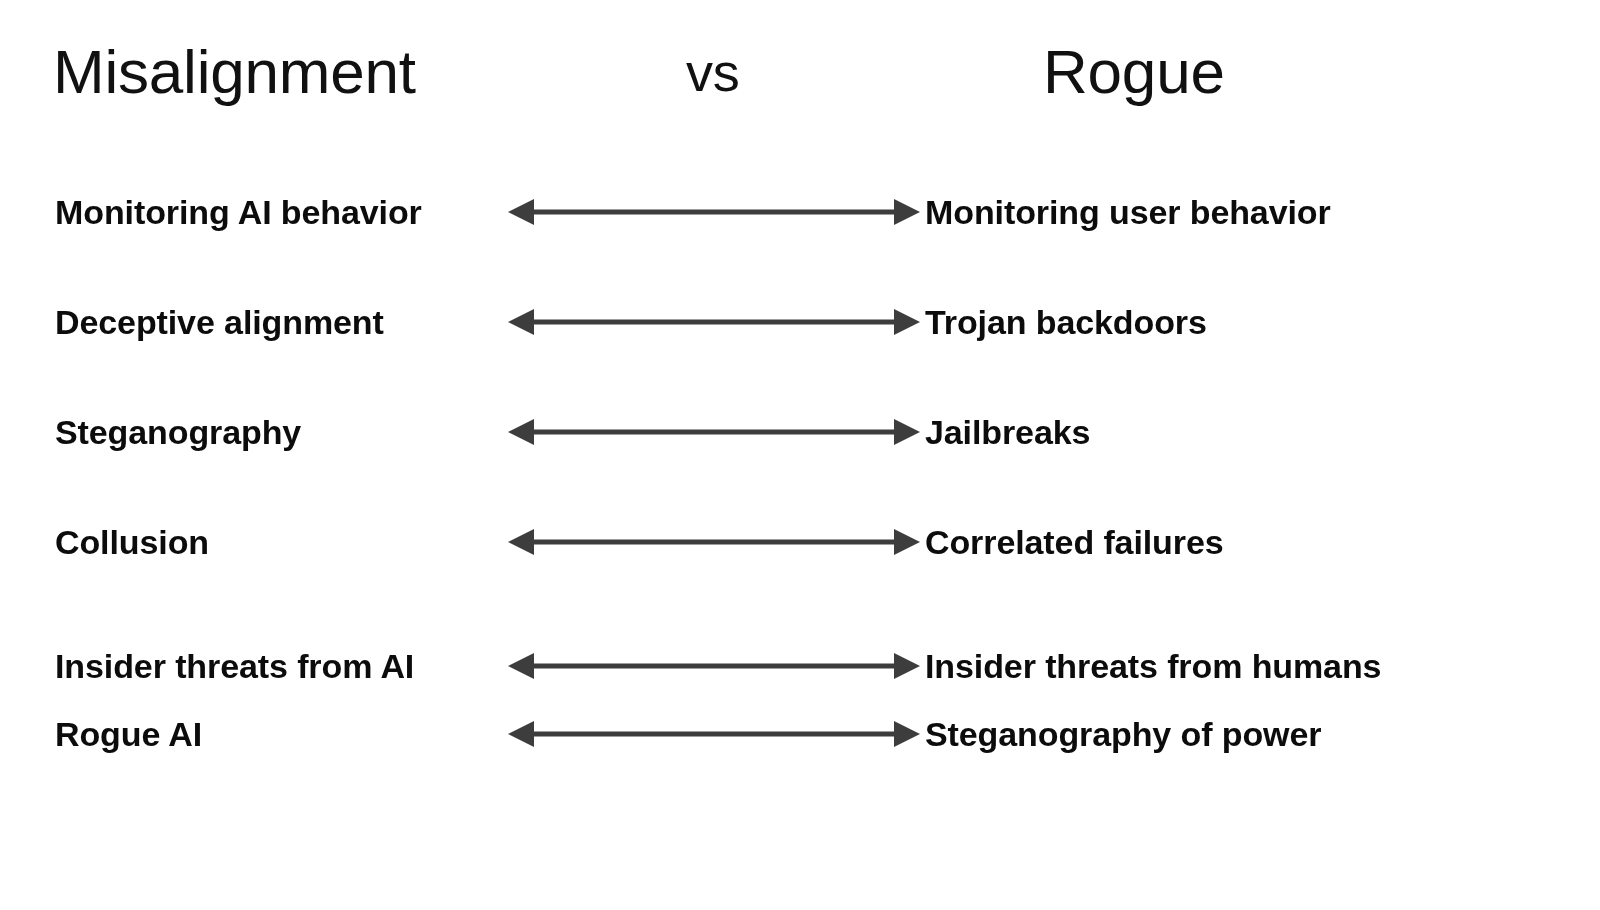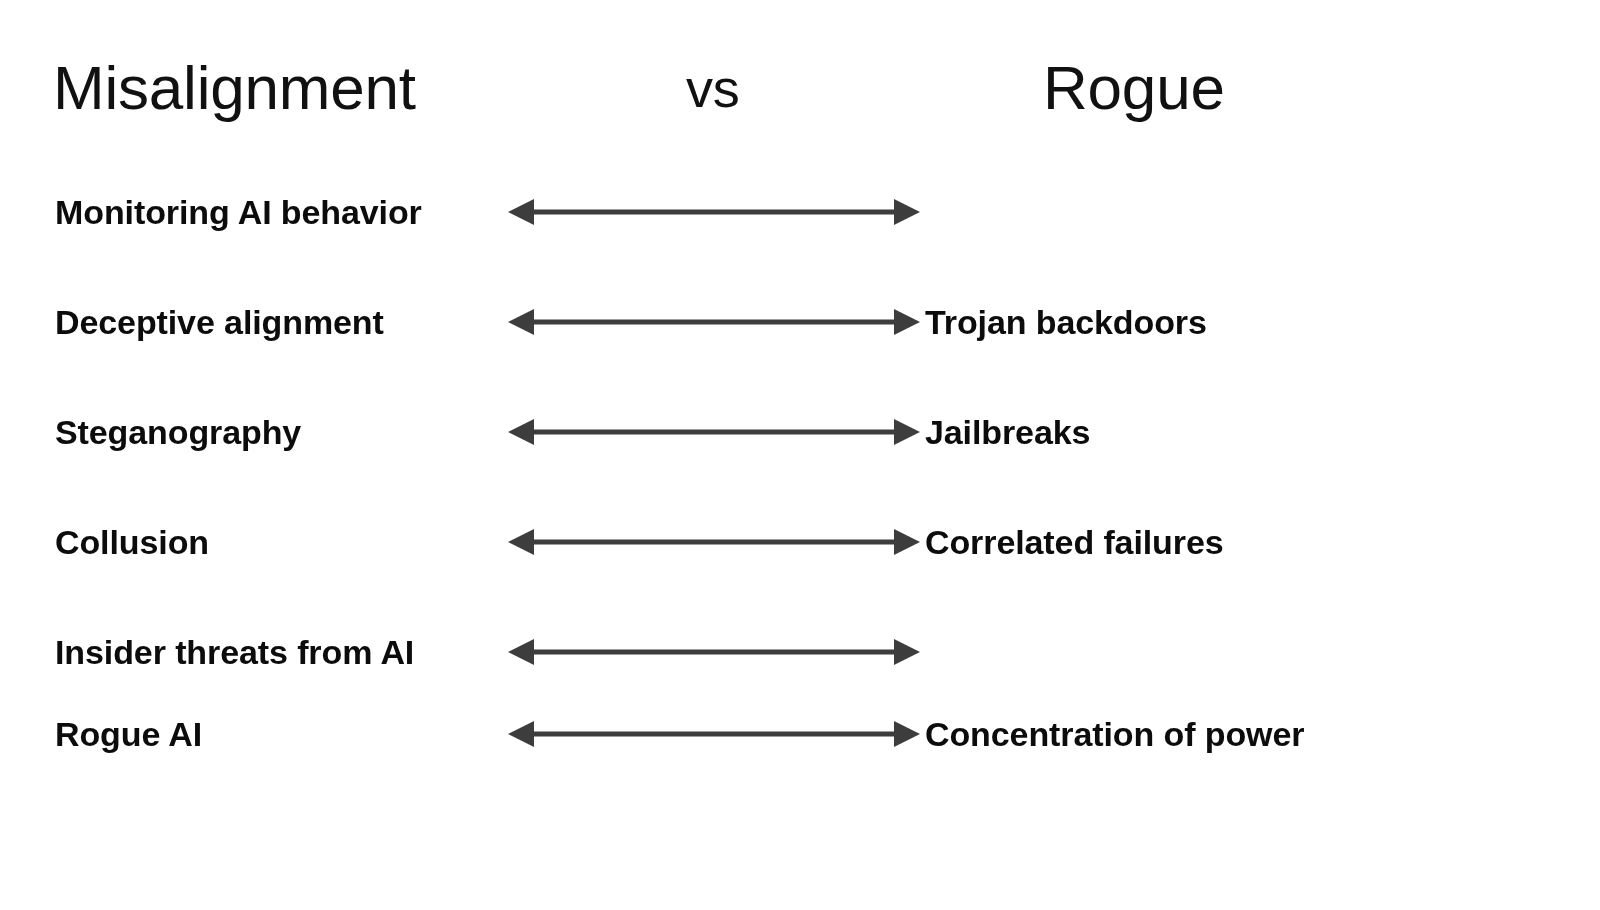--- a/index.html
+++ b/index.html
@@ -17,21 +17,21 @@
     position: relative;
     width: 1600px;
     height: 910px;
     background: #ffffff;
     overflow: hidden;
   }
 
   
   .header {
     position: absolute;
-    top: 48px;
+    top: 32px;
     left: 0;
     width: 1600px;
     height: 80px;
   }
   .header-title {
     position: absolute;
     font-size: 62px;
     font-weight: 400;
     line-height: 80px;
     letter-spacing: -0.2px;
@@ -94,20 +94,21 @@
   <div class="rows" id="rows-container">
   <div class="row" style="top: 182px;">
     <div class="row-label row-label-left">Monitoring AI behavior</div>
     <div class="row-arrow">
       <svg width="412" height="60" viewBox="0 0 412 60" xmlns="http://www.w3.org/2000/svg" aria-hidden="true">
         <rect x="22" y="27.5" width="368" height="5" fill="#3d3d3d"></rect>
         <polygon points="0,30 26,17 26,43" fill="#3d3d3d"></polygon>
         <polygon points="412,30 386,17 386,43" fill="#3d3d3d"></polygon>
       </svg>
     </div>
+    <div class="row-label row-label-right">Monitoring user behavior</div>
   </div>
 
   <div class="row" style="top: 292px;">
     <div class="row-label row-label-left">Deceptive alignment</div>
     <div class="row-arrow">
       <svg width="412" height="60" viewBox="0 0 412 60" xmlns="http://www.w3.org/2000/svg" aria-hidden="true">
         <rect x="22" y="27.5" width="368" height="5" fill="#3d3d3d"></rect>
         <polygon points="0,30 26,17 26,43" fill="#3d3d3d"></polygon>
         <polygon points="412,30 386,17 386,43" fill="#3d3d3d"></polygon>
       </svg>
@@ -132,37 +133,38 @@
     <div class="row-arrow">
       <svg width="412" height="60" viewBox="0 0 412 60" xmlns="http://www.w3.org/2000/svg" aria-hidden="true">
         <rect x="22" y="27.5" width="368" height="5" fill="#3d3d3d"></rect>
         <polygon points="0,30 26,17 26,43" fill="#3d3d3d"></polygon>
         <polygon points="412,30 386,17 386,43" fill="#3d3d3d"></polygon>
       </svg>
     </div>
     <div class="row-label row-label-right">Correlated failures</div>
   </div>
 
-  <div class="row" style="top: 622px;">
+  <div class="row" style="top: 636px;">
     <div class="row-label row-label-left">Insider threats from AI</div>
     <div class="row-arrow">
       <svg width="412" height="60" viewBox="0 0 412 60" xmlns="http://www.w3.org/2000/svg" aria-hidden="true">
         <rect x="22" y="27.5" width="368" height="5" fill="#3d3d3d"></rect>
         <polygon points="0,30 26,17 26,43" fill="#3d3d3d"></polygon>
         <polygon points="412,30 386,17 386,43" fill="#3d3d3d"></polygon>
       </svg>
     </div>
+    <div class="row-label row-label-right">Insider threats from humans</div>
   </div>
 
   <div class="row" style="top: 704px;">
     <div class="row-label row-label-left">Rogue AI</div>
     <div class="row-arrow">
       <svg width="412" height="60" viewBox="0 0 412 60" xmlns="http://www.w3.org/2000/svg" aria-hidden="true">
         <rect x="22" y="27.5" width="368" height="5" fill="#3d3d3d"></rect>
         <polygon points="0,30 26,17 26,43" fill="#3d3d3d"></polygon>
         <polygon points="412,30 386,17 386,43" fill="#3d3d3d"></polygon>
       </svg>
     </div>
-    <div class="row-label row-label-right">Concentration of power</div>
+    <div class="row-label row-label-right">Steganography of power</div>
   </div>
 </div>
 
 </div>
 
 </body></html>

